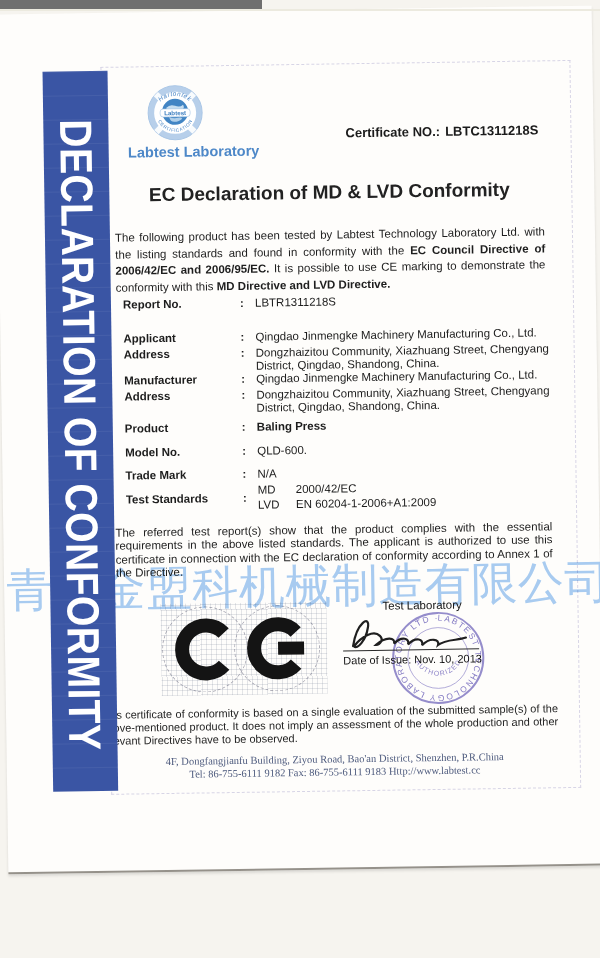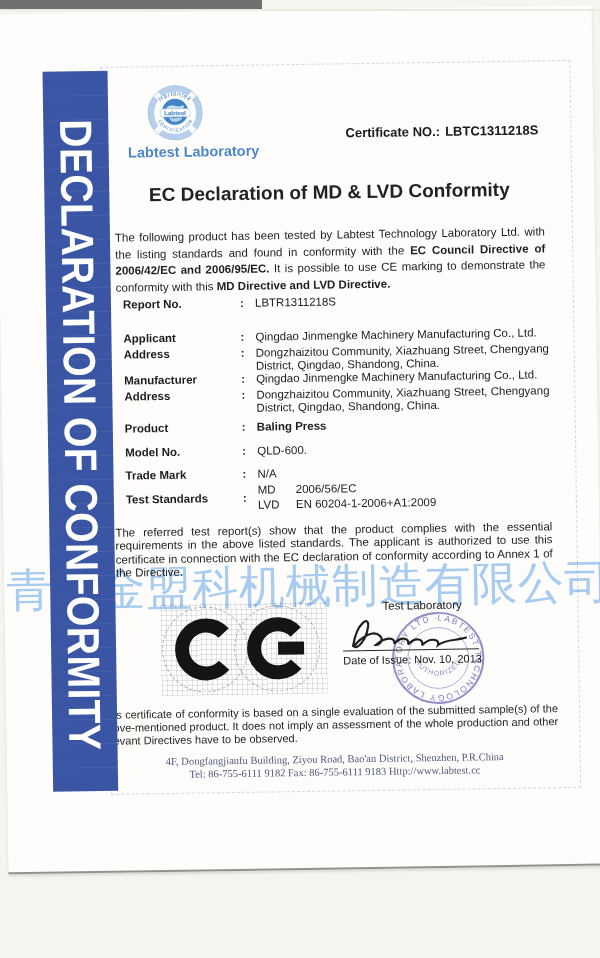--- a/index.html
+++ b/index.html
@@ -201,21 +201,21 @@
   </div>
   <div class="field" style="top:457px">
     <span class="flabel">Trade Mark</span>
     <span class="fcolon">:</span>
     <span class="fvalue">N/A</span>
   </div>
 
   <div class="ts-label">Test Standards</div>
   <div class="ts-colon">:</div>
   <div class="ts-row" style="top:473px">
-    <span class="ts-code">MD</span><span>2006/56/EC</span>
+    <span class="ts-code">MD</span><span>2000/42/EC</span>
   </div>
   <div class="ts-row" style="top:488px">
     <span class="ts-code">LVD</span><span>EN 60204-1-2006+A1:2009</span>
   </div>
 
   <div class="para statement">The referred test report(s) show that the product complies with the essential requirements in the above listed standards. The applicant is authorized to use this certificate in connection with the EC declaration of conformity according to Annex 1 of the Directive.</div>
 
   <div class="watermark">青岛金盟科机械制造有限公司</div>
 
   <div class="ce-box">

